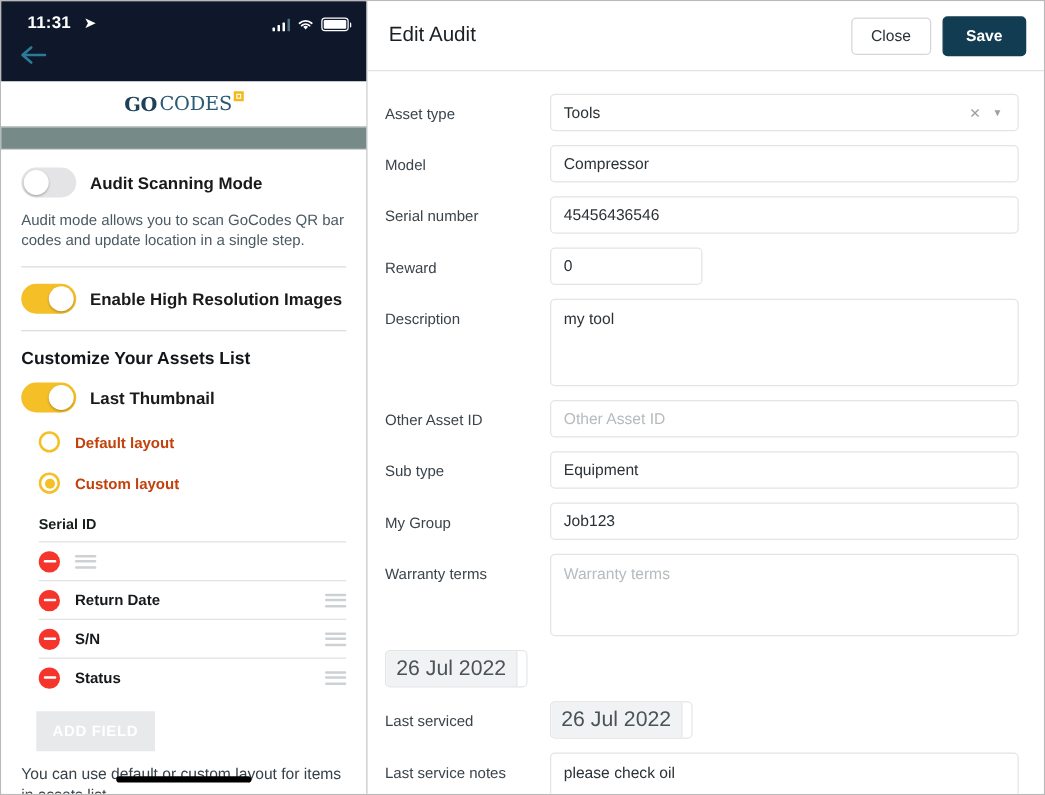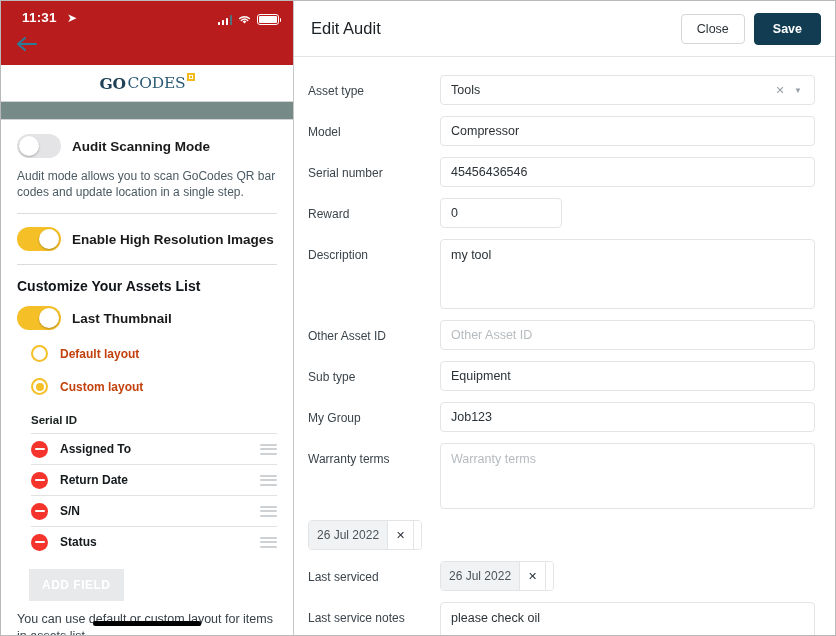--- a/index.html
+++ b/index.html
@@ -29,21 +29,21 @@
     height: 100%;
     display: flex;
     flex-direction: column;
     background: #ffffff;
     border-right: 1px solid #c7c7c7;
     box-sizing: border-box;
     position: relative;
   }
   .statusbar {
     height: 64px;
-    background: #b91c1c;
+    background: #0f172a;
     flex: 0 0 64px;
     position: relative;
     box-sizing: border-box;
   }
   .sb-time {
     position: absolute;
     left: 21px;
     top: 9px;
     color: #ffffff;
     font-size: 13.5px;
@@ -451,21 +451,21 @@
     overflow: hidden;
     width: 112px;
     height: 28px;
   }
   .date-val {
     flex: 1 1 auto;
     background: #f1f2f3;
     display: flex;
     align-items: center;
     padding: 0 8px;
-    font-size: 12px;
+    font-size: 17px;
     color: #4a5359;
     white-space: nowrap;
   }
   .date-x, .date-cal {
     width: 25px;
     flex: 0 0 25px;
     background: #ffffff;
     border-left: 1px solid #e2e4e6;
     display: flex;
     align-items: center;
@@ -556,21 +556,20 @@
       <div class="row-radio" style="margin-top:16px">
         <span class="radio sel"></span>
         <span class="radio-label">Custom layout</span>
       </div>
 
       <div class="fieldhead" style="margin-top:19px">Serial ID</div>
 
       <div class="flist">
         <div class="fitem">
           <span class="minus"></span>
-          <span class="fname">Assigned To</span>
           <span class="grip">
               <b></b>
               <b></b>
               <b></b>
             </span>
         </div>
         <div class="fitem">
           <span class="minus"></span>
           <span class="fname">Return Date</span>
           <span class="grip">

